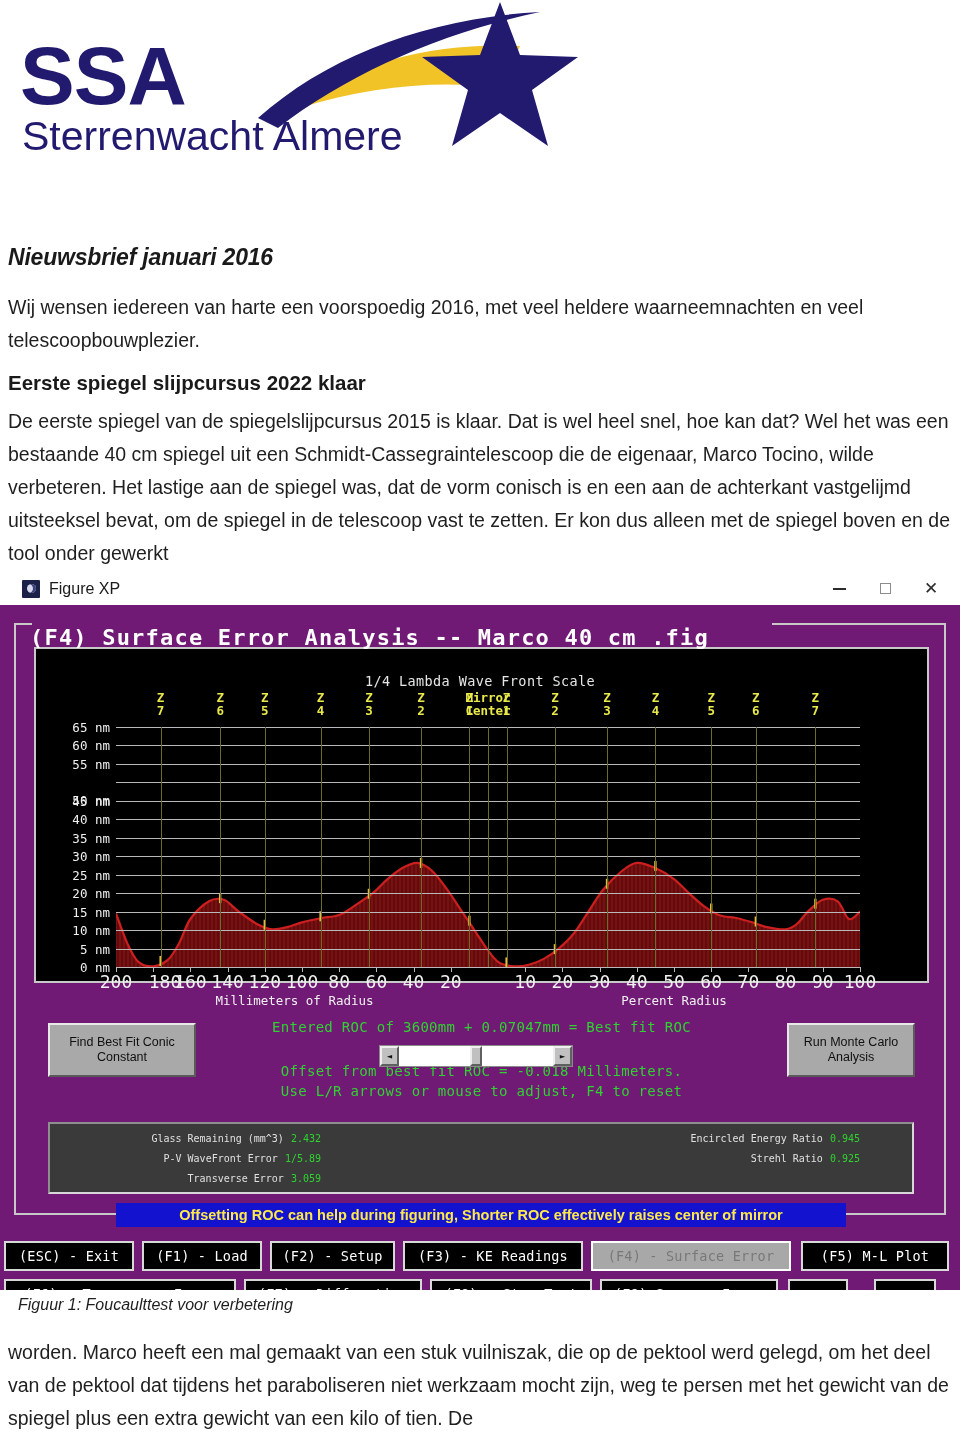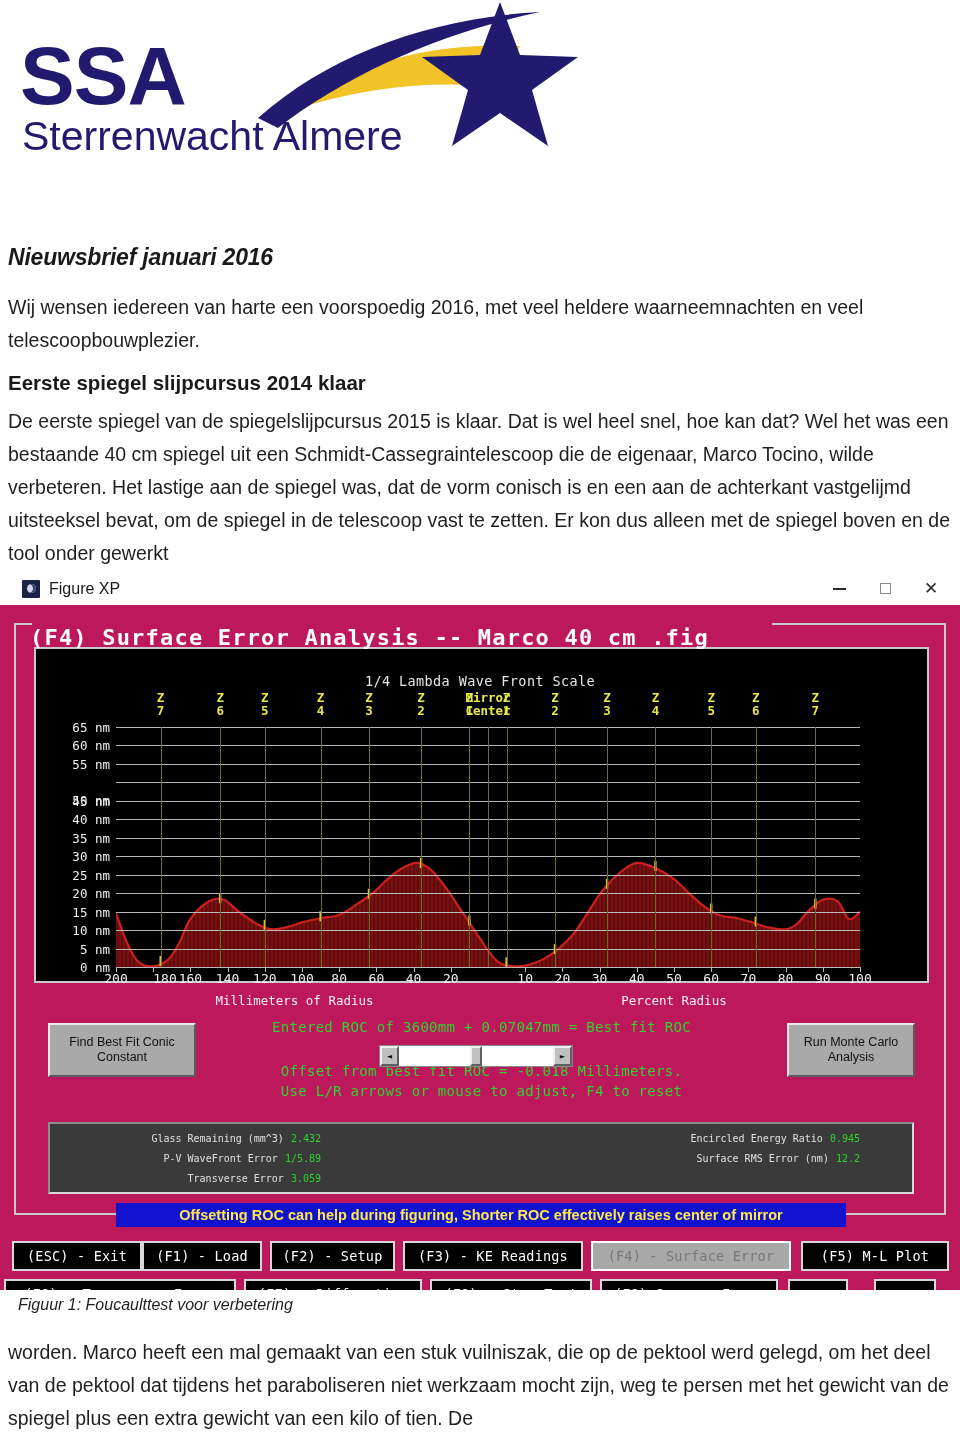--- a/index.html
+++ b/index.html
@@ -50,21 +50,21 @@
   .tb-title { font-size:16px; color:#1b1b1b; font-family:"Liberation Sans",sans-serif; }
   .tb-controls { position:absolute; right:6px; top:0; height:33px; display:flex; align-items:center; }
   .tb-btn { width:46px; height:33px; display:flex; align-items:center; justify-content:center;
             color:#2b2b2b; font-size:17px; }
   .tb-btn .min { display:block; width:13px; height:2px; background:#2b2b2b; }
   .tb-btn .max { display:block; width:11px; height:11px; border:1.6px solid #8b8b8b; }
 
   
   #dos-app {
     position:absolute; left:0; top:33px; width:960px; height:685px;
-    background:#be185d; overflow:hidden;
+    background:#701a75; overflow:hidden;
     font-family:"DejaVu Sans Mono","Liberation Mono",monospace;
   }
   
   .outer-frame {
     position:absolute; left:14px; top:18px; width:932px; height:592px;
     border:2px solid #c8c8c8; border-top:none;
   }
   .outer-frame::before, .outer-frame::after {
     content:""; position:absolute; top:0; height:2px; background:#c8c8c8;
   }
@@ -105,21 +105,21 @@
   .ylab {
     position:absolute; right:100%; margin-right:6px; color:#f0f0f0;
     font-size:12.5px; transform:translateY(-50%); white-space:pre;
     text-align:right; width:70px;
     font-family:"DejaVu Sans Mono","Liberation Mono",monospace;
   }
   .hgrid { position:absolute; left:0; width:100%; height:1px; background:#b9b9b9; }
   .vgrid { position:absolute; top:0; height:100%; width:1px; background:#6d6d2a; }
   .xtickline { position:absolute; top:0; height:5px; width:1px; background:#b9b9b9; }
   .xlab {
-    position:absolute; top:244px; color:#f0f0f0; font-size:13px;
+    position:absolute; top:244px; color:#f0f0f0; font-size:18px;
     transform:translateX(-50%); white-space:nowrap;
     font-family:"DejaVu Sans Mono","Liberation Mono",monospace;
   }
   .axis-caption {
     position:absolute; top:266px; color:#f0f0f0; font-size:12.5px;
     transform:translateX(-50%); white-space:nowrap;
     font-family:"DejaVu Sans Mono","Liberation Mono",monospace;
   }
 
   
@@ -216,21 +216,21 @@
 
     <text x="20" y="104" font-family="Liberation Sans, sans-serif" font-size="82" font-weight="bold" fill="#211a6e" letter-spacing="-1">SSA</text>
 
     <text x="22" y="150" font-family="Liberation Sans, sans-serif" font-size="41" fill="#211a6e">Sterrenwacht Almere</text>
   </svg>
 </div>
 
 <div class="doc">
   <h1 class="nb-title">Nieuwsbrief januari 2016</h1>
   <p class="body-para">Wij wensen iedereen van harte een voorspoedig 2016, met veel heldere waarneemnachten en veel telescoopbouwplezier.</p>
-  <h2 class="sec-title">Eerste spiegel slijpcursus 2014 klaar</h2>
+  <h2 class="sec-title">Eerste spiegel slijpcursus 2022 klaar</h2>
   <p class="body-para">De eerste spiegel van de spiegelslijpcursus 2015 is klaar. Dat is wel heel snel, hoe kan dat? Wel het was een bestaande 40 cm spiegel uit een Schmidt-Cassegraintelescoop die de eigenaar, Marco Tocino, wilde verbeteren. Het lastige aan de spiegel was, dat de vorm conisch is en een aan de achterkant vastgelijmd uitsteeksel bevat, om de spiegel in de telescoop vast te zetten.  Er kon dus alleen met de spiegel boven en de tool onder gewerkt</p>
 </div>
 
 <div id="figure-window">
 
   <div class="titlebar">
     <span class="tb-icon"></span>
     <span class="tb-title">Figure XP</span>
     <div class="tb-controls">
       <div class="tb-btn">
@@ -619,31 +619,31 @@
               <span class="stat-label">Transverse Error</span>
               <span class="stat-value">3.059</span>
             </div>
           </div>
         <div class="stats-col right">
             <div class="stat-row">
               <span class="stat-label">Encircled Energy Ratio</span>
               <span class="stat-value">0.945</span>
             </div>
             <div class="stat-row">
-              <span class="stat-label">Surface RMS Error (nm)</span>
-              <span class="stat-value">12.2</span>
+              <span class="stat-label">Strehl Ratio</span>
+              <span class="stat-value">0.925</span>
             </div>
           </div>
       </div>
     </div>
 
     <div id="hint-bar" style="top:598px;">Offsetting ROC can help during figuring, Shorter ROC effectively raises center of mirror</div>
 
     <div id="fk-row1" style="top:636px;">
-        <div class="fk" style="left: 8px; width: 130px;">(ESC) - Exit</div>
+        <div class="fk" style="left: 0px; width: 130px;">(ESC) - Exit</div>
         <div class="fk" style="left: 138px; width: 120px;">(F1) - Load</div>
         <div class="fk" style="left: 266px; width: 125px;">(F2) - Setup</div>
         <div class="fk" style="left: 399px; width: 180px;">(F3) - KE Readings</div>
         <div class="fk active" style="left: 587px; width: 200px;">(F4) - Surface Error</div>
         <div class="fk" style="left: 797px; width: 148px;">(F5) M-L Plot</div>
       </div>
     <div id="fk-row2" style="top:674px;">
         <div class="fk" style="left: 0px; width: 232px;">(F6) - Transverse Error</div>
         <div class="fk" style="left: 240px; width: 178px;">(F7) - Diffraction</div>
         <div class="fk" style="left: 426px; width: 162px;">(F8) - Star Test</div>

